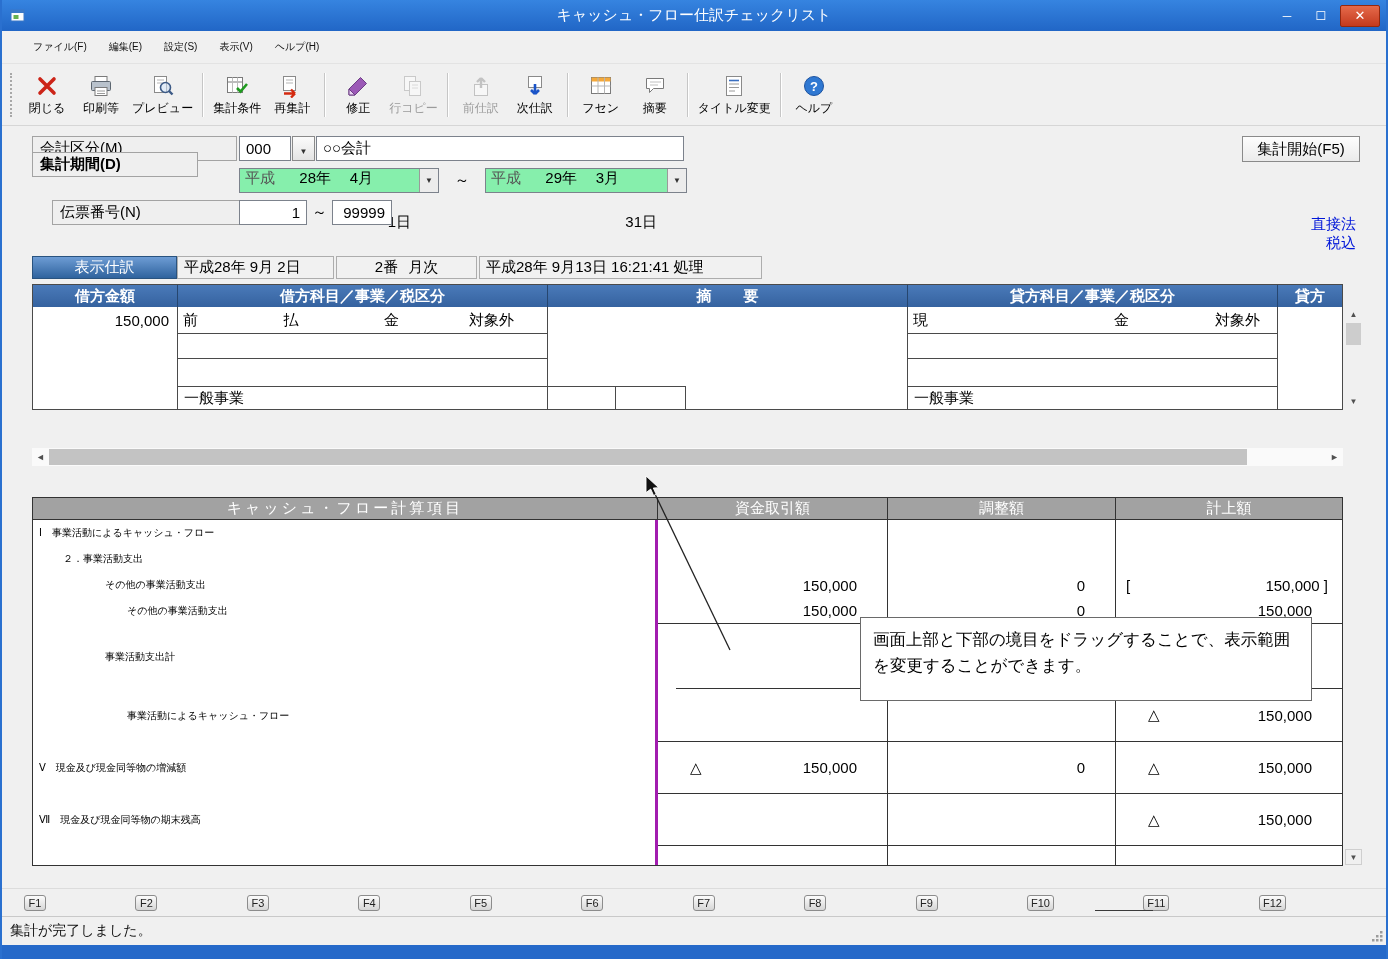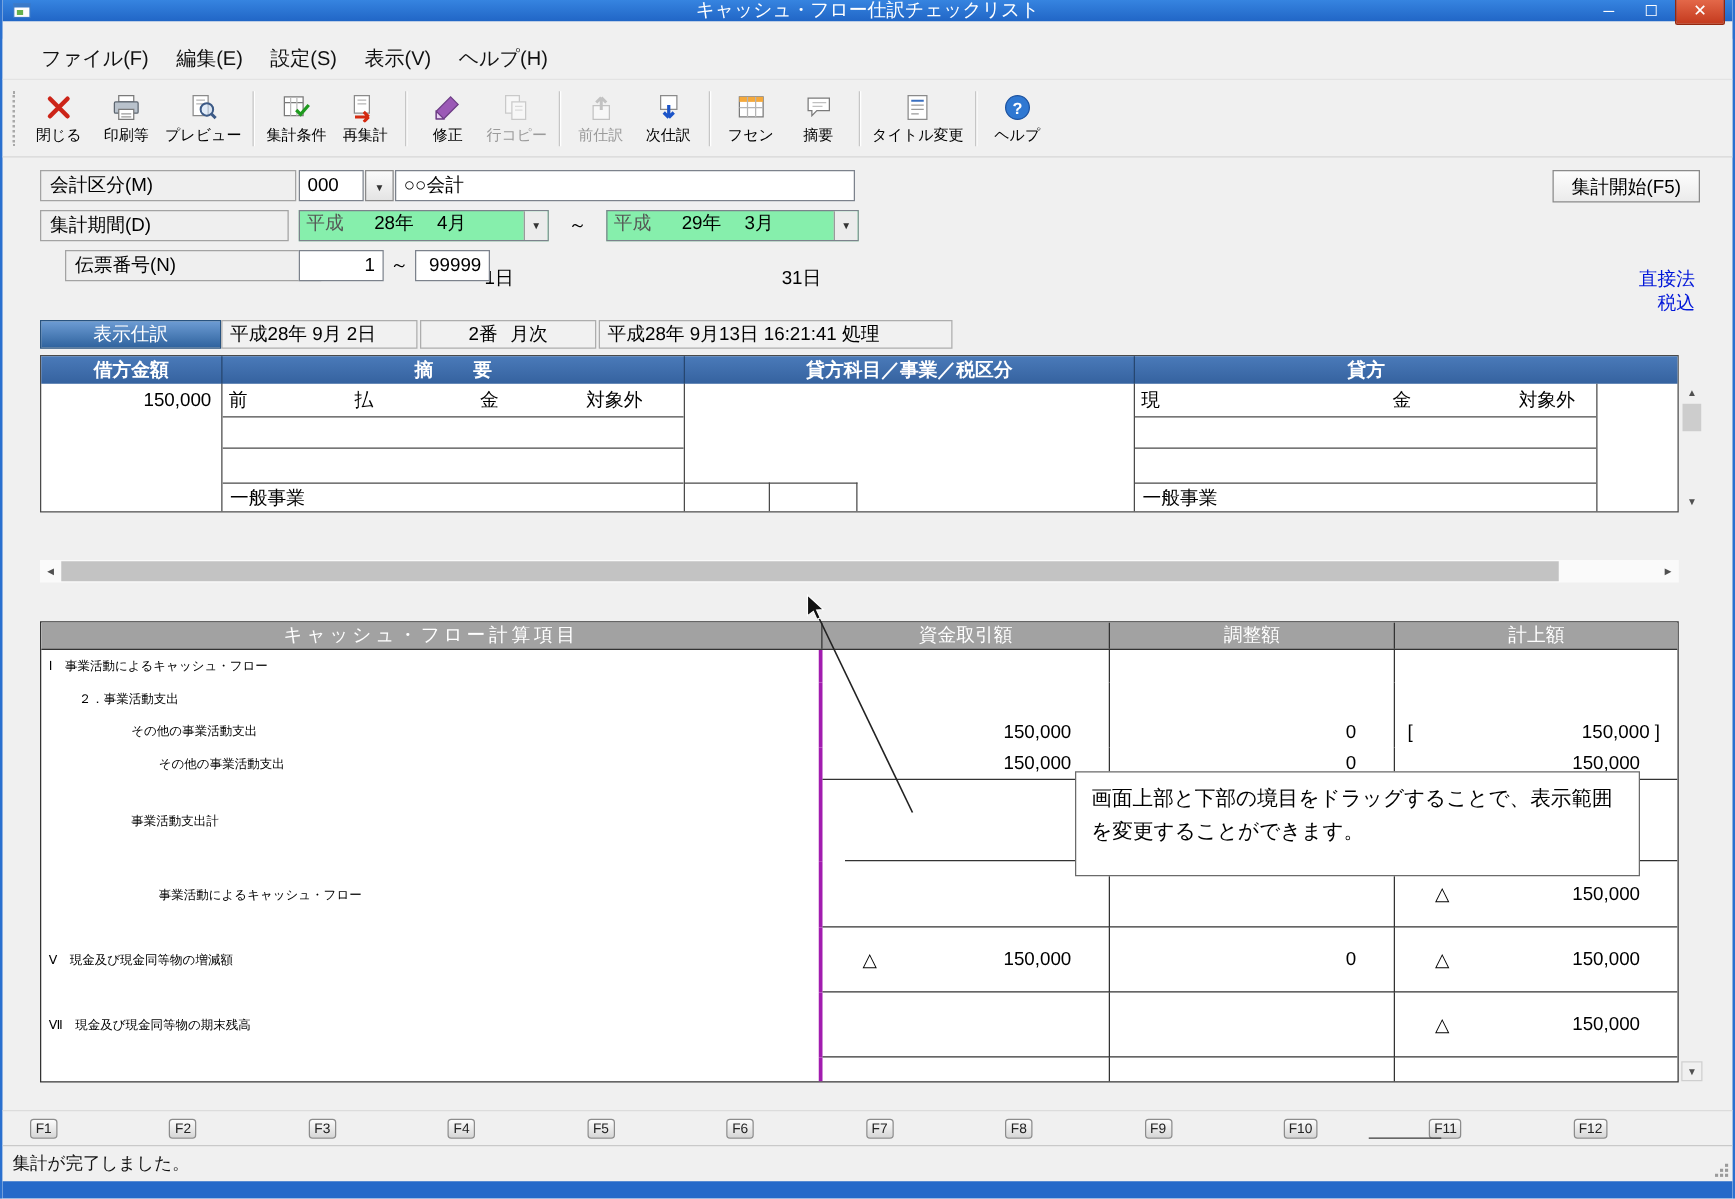--- a/index.html
+++ b/index.html
@@ -1,34 +1,34 @@
 <!DOCTYPE html>
 <html><head>
 <meta charset="utf-8">
 <style>
   html,body { margin:0; padding:0; background:#fff; font-family:"Liberation Sans","DejaVu Sans",sans-serif; }
   * { box-sizing:border-box; }
   .window { position:relative; width:1388px; height:959px; background:#f0f0f0; overflow:hidden;
             border-left:2px solid #2a70cf; border-right:2px solid #2a70cf; }
 
   
-  .titlebar { position:absolute; left:0; top:0; width:100%; height:17px;
+  .titlebar { position:absolute; left:0; top:0; width:100%; height:31px;
               background:linear-gradient(#3684e0,#2166c6); display:flex; align-items:center; }
   .appicon { margin-left:8px; width:16px; height:16px; flex:0 0 auto; }
   .title { position:absolute; left:0; right:0; text-align:center; color:#fff; font-size:15px; }
   .winctrls { margin-left:auto; display:flex; align-items:center; gap:4px; padding-right:6px; z-index:2; }
   .wbtn { width:30px; height:22px; display:flex; align-items:center; justify-content:center;
           color:#fff; font-size:12px; }
   .wbtn.close { width:40px; background:linear-gradient(#e56a4b,#c43a1e); border:1px solid #94280f;
                 border-radius:2px; font-size:13px; }
 
   
   .menubar { position:absolute; left:0; top:31px; width:100%; height:33px; background:#f0f0f0;
              border-bottom:1px solid #e3e3e3; display:flex; align-items:center; padding-left:20px; }
-  .menuitem { padding:5px 11px; font-size:16px; color:#111; }
+  .menuitem { padding:5px 11px; font-size:10px; color:#111; }
 
   
   .toolbar { position:absolute; left:0; top:64px; width:100%; height:62px; background:#f0f0f0;
              border-bottom:1px solid #d6d6d6; display:flex; align-items:center; padding-left:6px; }
   .gripper { width:5px; height:44px; border-left:2px dotted #a8a8a8; margin:0 5px 0 2px; }
   .tb-btn { display:flex; flex-direction:column; align-items:center; justify-content:center;
             min-width:54px; height:54px; gap:1px; padding:0 4px; }
   .tb-ico { width:26px; height:26px; display:flex; align-items:center; justify-content:center; }
   .tb-lbl { font-size:12px; color:#000; white-space:nowrap; }
   .tb-btn.disabled .tb-lbl { color:#9b9b9b; }
@@ -331,21 +331,21 @@
   </div>
 
   <div class="flabel" style="left:30px;top:136px;width:205px;">会計区分(M)</div>
   <div class="finput" style="left:237px;top:136px;width:52px;">000</div>
   <div class="combobtn" style="left:290px;top:136px;">
       <span class="cdown"></span>
     </div>
   <div class="finput" style="left:314px;top:136px;width:368px;">○○会計</div>
   <div class="startbtn" style="left:1240px;top:136px;width:118px;">集計開始(F5)</div>
 
-  <div class="flabel" style="left:30px;top:168px;width:199px;">集計期間(D)</div>
+  <div class="flabel" style="left:30px;top:152px;width:166px;font-weight:bold;">集計期間(D)</div>
   <div class="datebox" style="left:237px;top:168px;width:200px;">
     <span class="era">平成</span>
     <span class="seg">28年</span>
     <span class="seg m">4月</span>
     <span class="seg d">1日</span>
     <span class="dd"></span>
   </div>
   <div class="tilde" style="left:447px;top:168px;width:26px;">～</div>
   <div class="datebox" style="left:483px;top:168px;width:202px;">
     <span class="era">平成</span>
@@ -369,20 +369,21 @@
   <div class="jcell" style="left:175px;width:157px;">平成28年 9月 2日</div>
   <div class="jcell jno" style="left:334px;width:141px;">
     <span>2番</span>
     <span>月次</span>
   </div>
   <div class="jcell" style="left:477px;width:283px;">平成28年 9月13日 16:21:41 処理</div>
 
   <div class="jtable">
     <div class="jhead">
       <div class="jh">借方金額</div>
+      <div class="jh">借方科目／事業／税区分</div>
       <div class="jh">
           <span class="spread2">摘要</span>
         </div>
       <div class="jh">貸方科目／事業／税区分</div>
       <div class="jh">貸方</div>
     </div>
     <div class="jbody">
       <div class="jcol">
         <div class="amt">150,000</div>
       </div>

